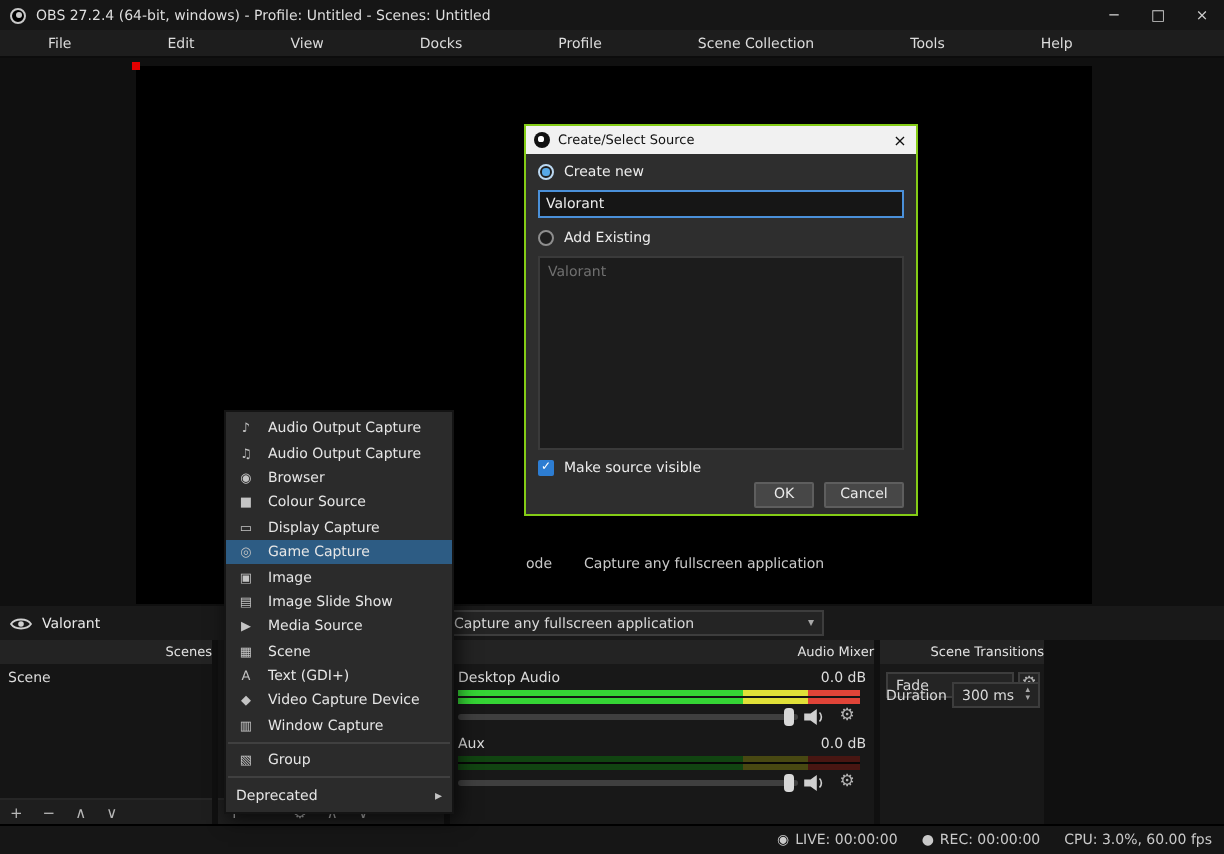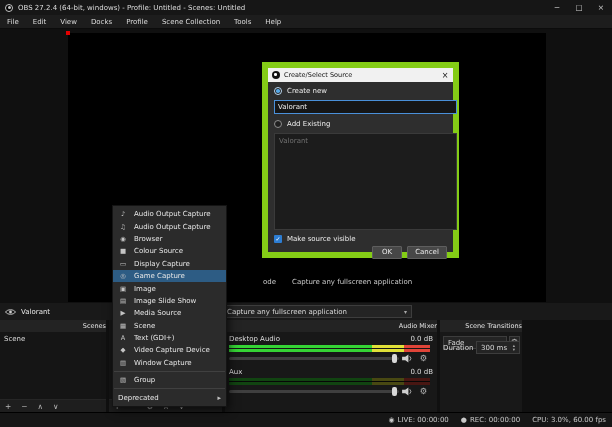--- a/index.html
+++ b/index.html
@@ -7,21 +7,21 @@
 #app{position:relative;width:612px;height:427px;background:#101010;overflow:hidden;color:#ddd;font-size:7px}
 .abs{position:absolute}
 
 #titlebar{left:0;top:0;width:612px;height:15px;background:#161616;display:flex;align-items:center}
 .obs-logo{width:8px;height:8px;border-radius:50%;background:#000;border:1px solid #c8c8c8;margin:0 5px;position:relative;flex:0 0 auto}
 .obs-logo::after{content:"";position:absolute;left:2px;top:1.5px;width:3px;height:3px;border-radius:50%;background:#c8c8c8}
 #title-text{color:#dedede;font-size:7px;flex:1;white-space:nowrap;overflow:hidden}
 .wbtn{width:22px;height:15px;display:flex;align-items:center;justify-content:center;color:#cfcfcf;font-size:7.5px;cursor:default}
 
 #menubar{left:0;top:15px;width:612px;height:14px;background:#1d1d1d;display:flex;align-items:center;border-bottom:1px solid #0c0c0c}
-.menu-item{padding:0 7px;color:#dcdcdc;font-size:7px;line-height:14px}
+.menu-item{padding:0 24px;color:#dcdcdc;font-size:7px;line-height:14px}
 
 #canvas{left:68px;top:33px;width:478px;height:269px;background:#000}
 #canvas-handle{left:66px;top:31px;width:4px;height:4px;background:#e20000}
 
 #prop-row1{left:263px;top:276px;height:12px;display:flex;gap:16px;color:#c9c9c9;align-items:center}
 #prop-strip{left:0;top:303px;width:612px;height:17px;background:#191919}
 #src-row{left:5px;top:303px;height:17px;display:flex;align-items:center;gap:5px;color:#e8e8e8}
 .combo{background:#242424;border:1px solid #3d3d3d;color:#d8d8d8;display:flex;align-items:center;padding:0 4px}
 .combo .caret{margin-left:auto;color:#a8a8a8;font-size:6px}
 #mode-combo{left:222px;top:305px;width:190px;height:13px}
@@ -54,21 +54,21 @@
 #statusbar{left:0;top:412px;width:612px;height:15px;background:#161616;border-top:1px solid #000;display:flex;align-items:center;justify-content:flex-end;gap:12px;padding-right:6px;color:#c9c9c9}
 .stat{display:flex;align-items:center;gap:3px}
 
 #add-menu{left:112px;top:205px;width:115px;background:#2b2b2b;border:1px solid #141414;box-shadow:2px 3px 9px rgba(0,0,0,.65);padding:2px 0;z-index:6}
 .mi{height:12.4px;display:flex;align-items:center;padding:0 5px;color:#e6e6e6}
 .mi .ic{width:10px;text-align:center;margin-right:6px;color:#c4c4c4;font-size:6.5px;flex:0 0 auto}
 .mi.hl{background:#2d5c84}
 .msep{height:1px;background:#404040;margin:2px 1px}
 .mi .sub{margin-left:auto;color:#c4c4c4}
 
-#dialog{left:262px;top:62px;width:197px;height:196px;background:#2e2e2e;border:6px solid #84cc16;box-shadow:0 3px 12px rgba(0,0,0,.7);z-index:7}
+#dialog{left:262px;top:62px;width:197px;height:196px;background:#2e2e2e;border:1px solid #84cc16;box-shadow:0 3px 12px rgba(0,0,0,.7);z-index:7}
 #dialog-titlebar{height:14px;background:#f1f1f1;display:flex;align-items:center}
 .dlogo{width:8px;height:8px;border-radius:50%;background:#111;margin:0 4px;position:relative;flex:0 0 auto}
 .dlogo::after{content:"";position:absolute;left:2.2px;top:2.2px;width:2.6px;height:2.6px;border-radius:50%;background:#fff}
 #dialog-title{color:#111;font-size:6.5px;flex:1}
 #dialog-close{width:16px;text-align:center;color:#111;font-size:8px}
 #dialog-body{position:absolute;left:0;top:14px;right:0;bottom:0}
 .radio{width:8px;height:8px;border-radius:50%;border:1px solid #8e8e8e;background:#1f1f1f;position:relative;display:inline-block;flex:0 0 auto}
 .radio.checked{border-color:#bcd9f2}
 .radio.checked::after{content:"";position:absolute;left:1.4px;top:1.4px;width:3.6px;height:3.6px;border-radius:50%;background:#57a9e8}
 .drow{position:absolute;display:flex;align-items:center;gap:5px;color:#ececec}

